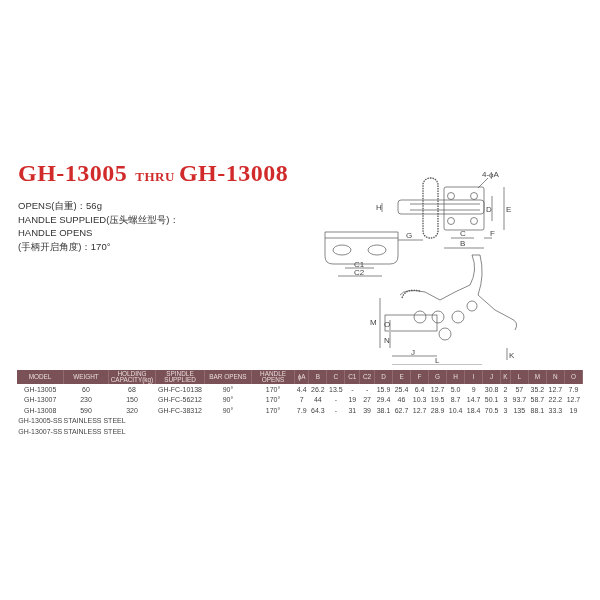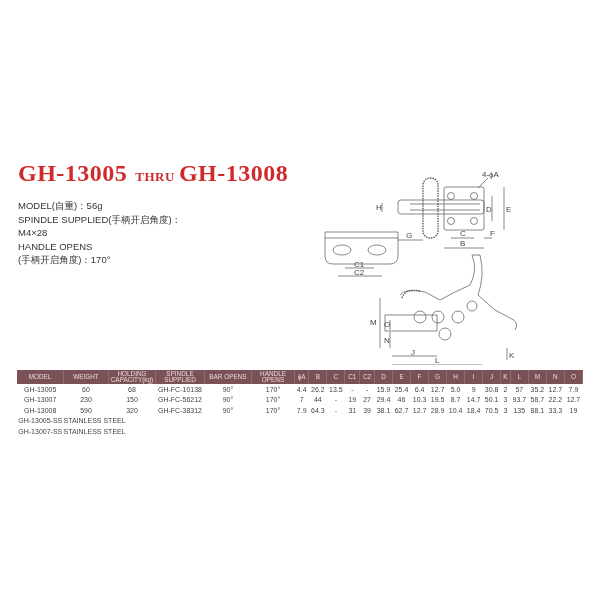--- a/index.html
+++ b/index.html
@@ -17,23 +17,22 @@
   table.spec tr.ss td.m { text-align:center; }
 </style>
 </head>
 <body>
 
 <div class="title">
   <span class="big">GH-13005</span><span class="small">THRU</span><span class="big">GH-13008</span>
 </div>
 
 <div class="specs">
-  <div>MODEL(自重)：56g</div>
-  <div>SPINDLE SUPPLIED(手柄开启角度)：</div>
-  <div>M4×28</div>
+  <div>OPENS(自重)：56g</div>
+  <div>HANDLE SUPPLIED(压头螺丝型号)：</div>
   <div>HANDLE OPENS</div>
   <div>(手柄开启角度)：170°</div>
 </div>
 
 <svg class="diagram" width="240" height="205" viewBox="0 0 240 205" font-family="Liberation Sans, sans-serif" font-size="8" fill="none" stroke="#555" stroke-width="0.7">
 
   <g>
     <rect x="134" y="27" width="40" height="43" rx="2"></rect>
     <circle cx="141" cy="36" r="3.5"></circle>
       <circle cx="164" cy="36" r="3.5"></circle>

